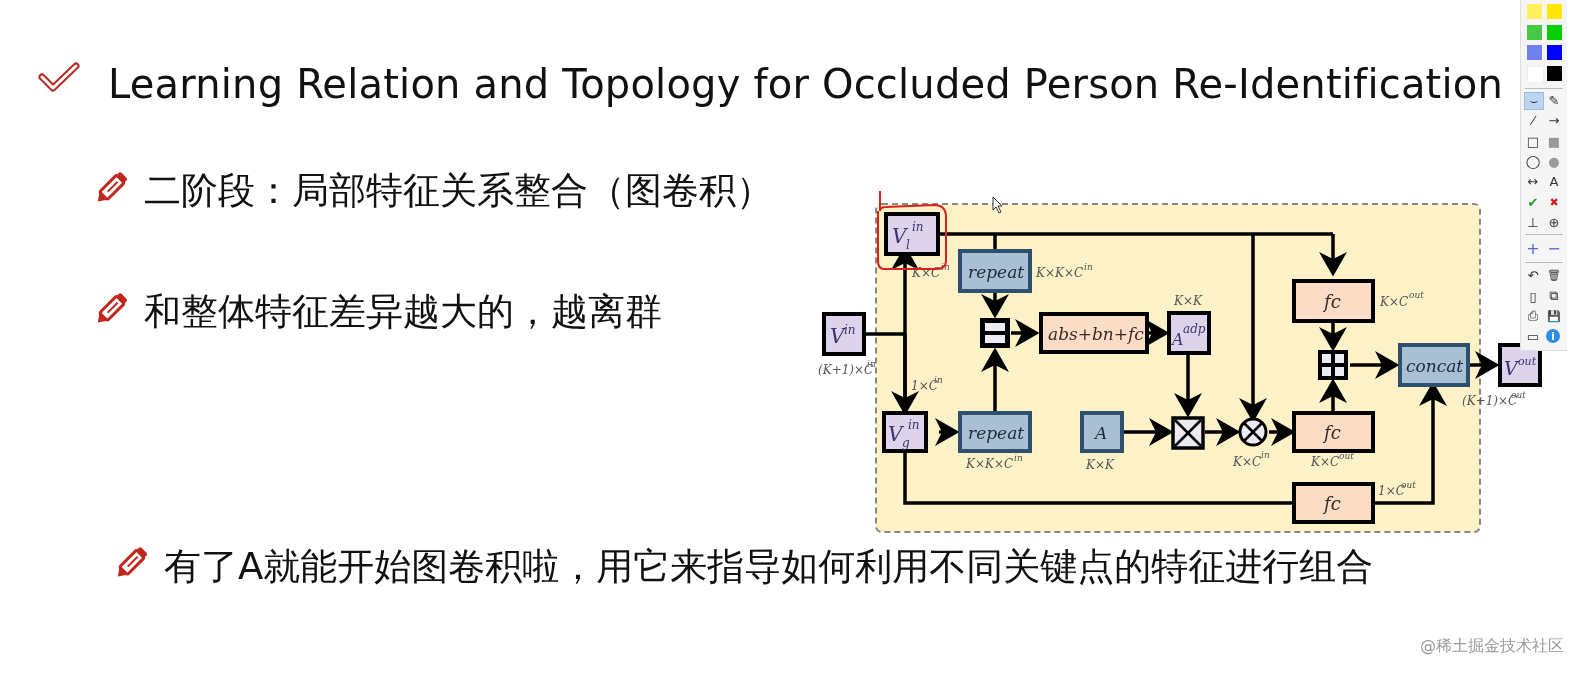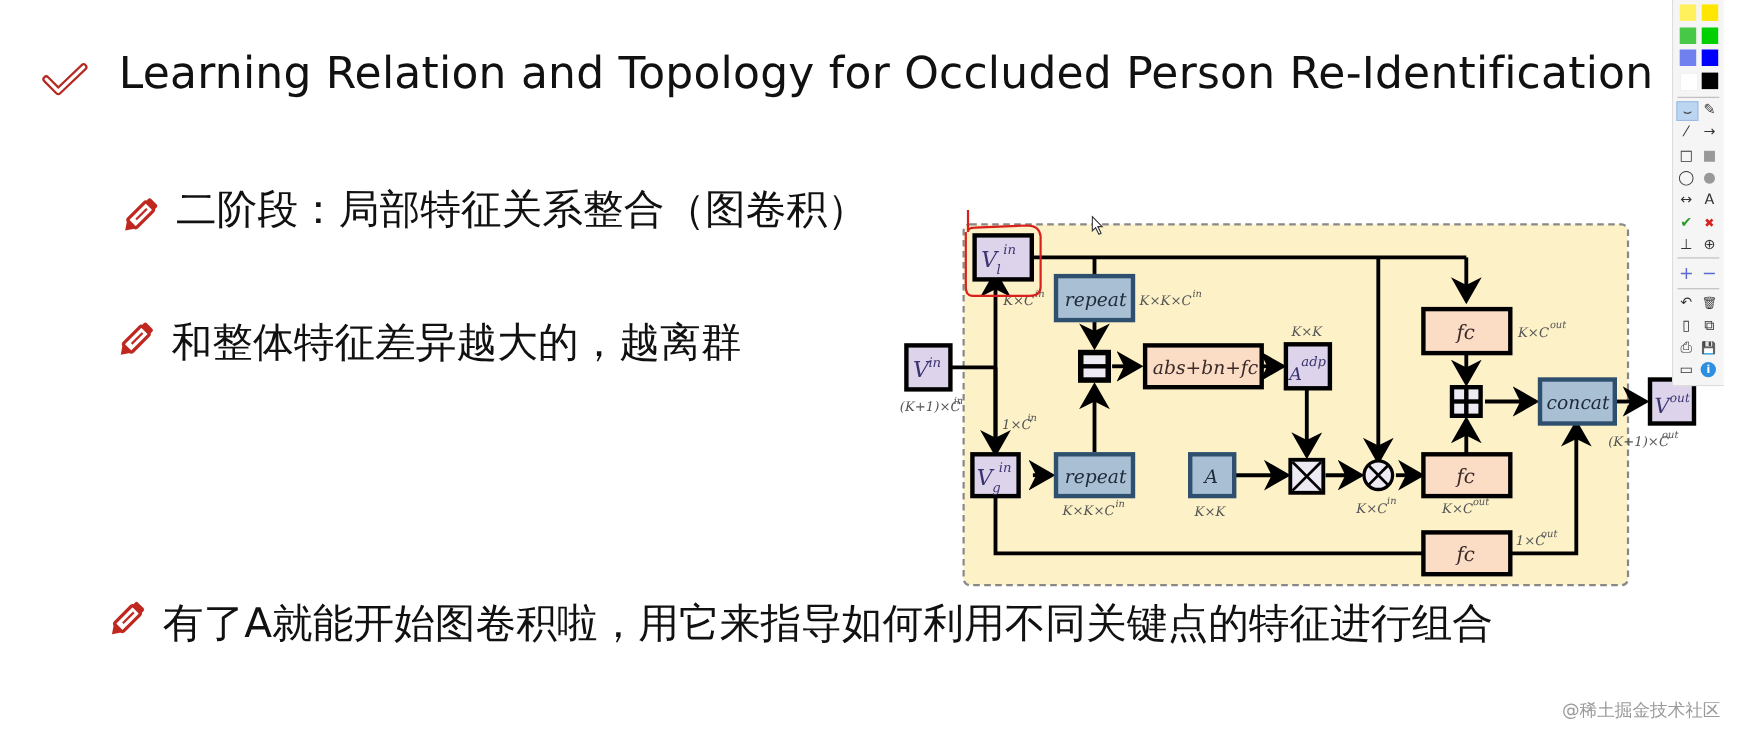--- a/index.html
+++ b/index.html
@@ -2,30 +2,30 @@
 <html><head>
 <meta charset="utf-8">
 <style>
   html, body { margin:0; padding:0; }
   body {
     width:1596px; height:675px; position:relative; overflow:hidden;
     background:#ffffff;
     font-family:"DejaVu Sans","Liberation Sans",sans-serif;
   }
   .slide { position:absolute; left:0; top:0; width:1596px; height:675px; }
-  .title-row { position:absolute; left:38px; top:44px; display:flex; align-items:flex-end; }
+  .title-row { position:absolute; left:38px; top:61px; display:flex; align-items:flex-start; }
   .title-check { width:42px; height:34px; margin-right:28px; }
   .title-text { font-size:40px; color:#111; letter-spacing:0.2px; white-space:nowrap; }
   .bullet { position:absolute; display:flex; align-items:flex-start; }
   .bullet .pencil { width:42px; height:42px; margin-right:10px; flex:none; }
   .bullet .btext { font-size:37px; color:#111; line-height:50px; white-space:nowrap; }
-  .b1 { left:108px; top:166px;align-items:flex-end; }
-  .b2 { left:104px; top:287px; }
+  .b1 { left:92px; top:166px; }
+  .b2 { left:92px; top:287px; }
   .b3 { left:92px; top:412px; }
-  .b4 { left:96px; top:541px; }
+  .b4 { left:112px; top:541px; }
   .b4 .btext { line-height:52px; }
 
   
   .diagram { position:absolute; left:800px; top:185px; width:760px; height:365px; }
   .diagram svg text { font-family:"DejaVu Serif","Liberation Serif",serif; font-style:italic; }
 
   
   .toolbar { position:absolute; left:1520px; top:0; width:46px; height:350px;
     background:#f5f5f5; border-left:1px solid #ddd; border-bottom:1px solid #ddd; }
   .tb-cell { position:absolute; width:18px; height:16px; display:flex; align-items:center; justify-content:center;

